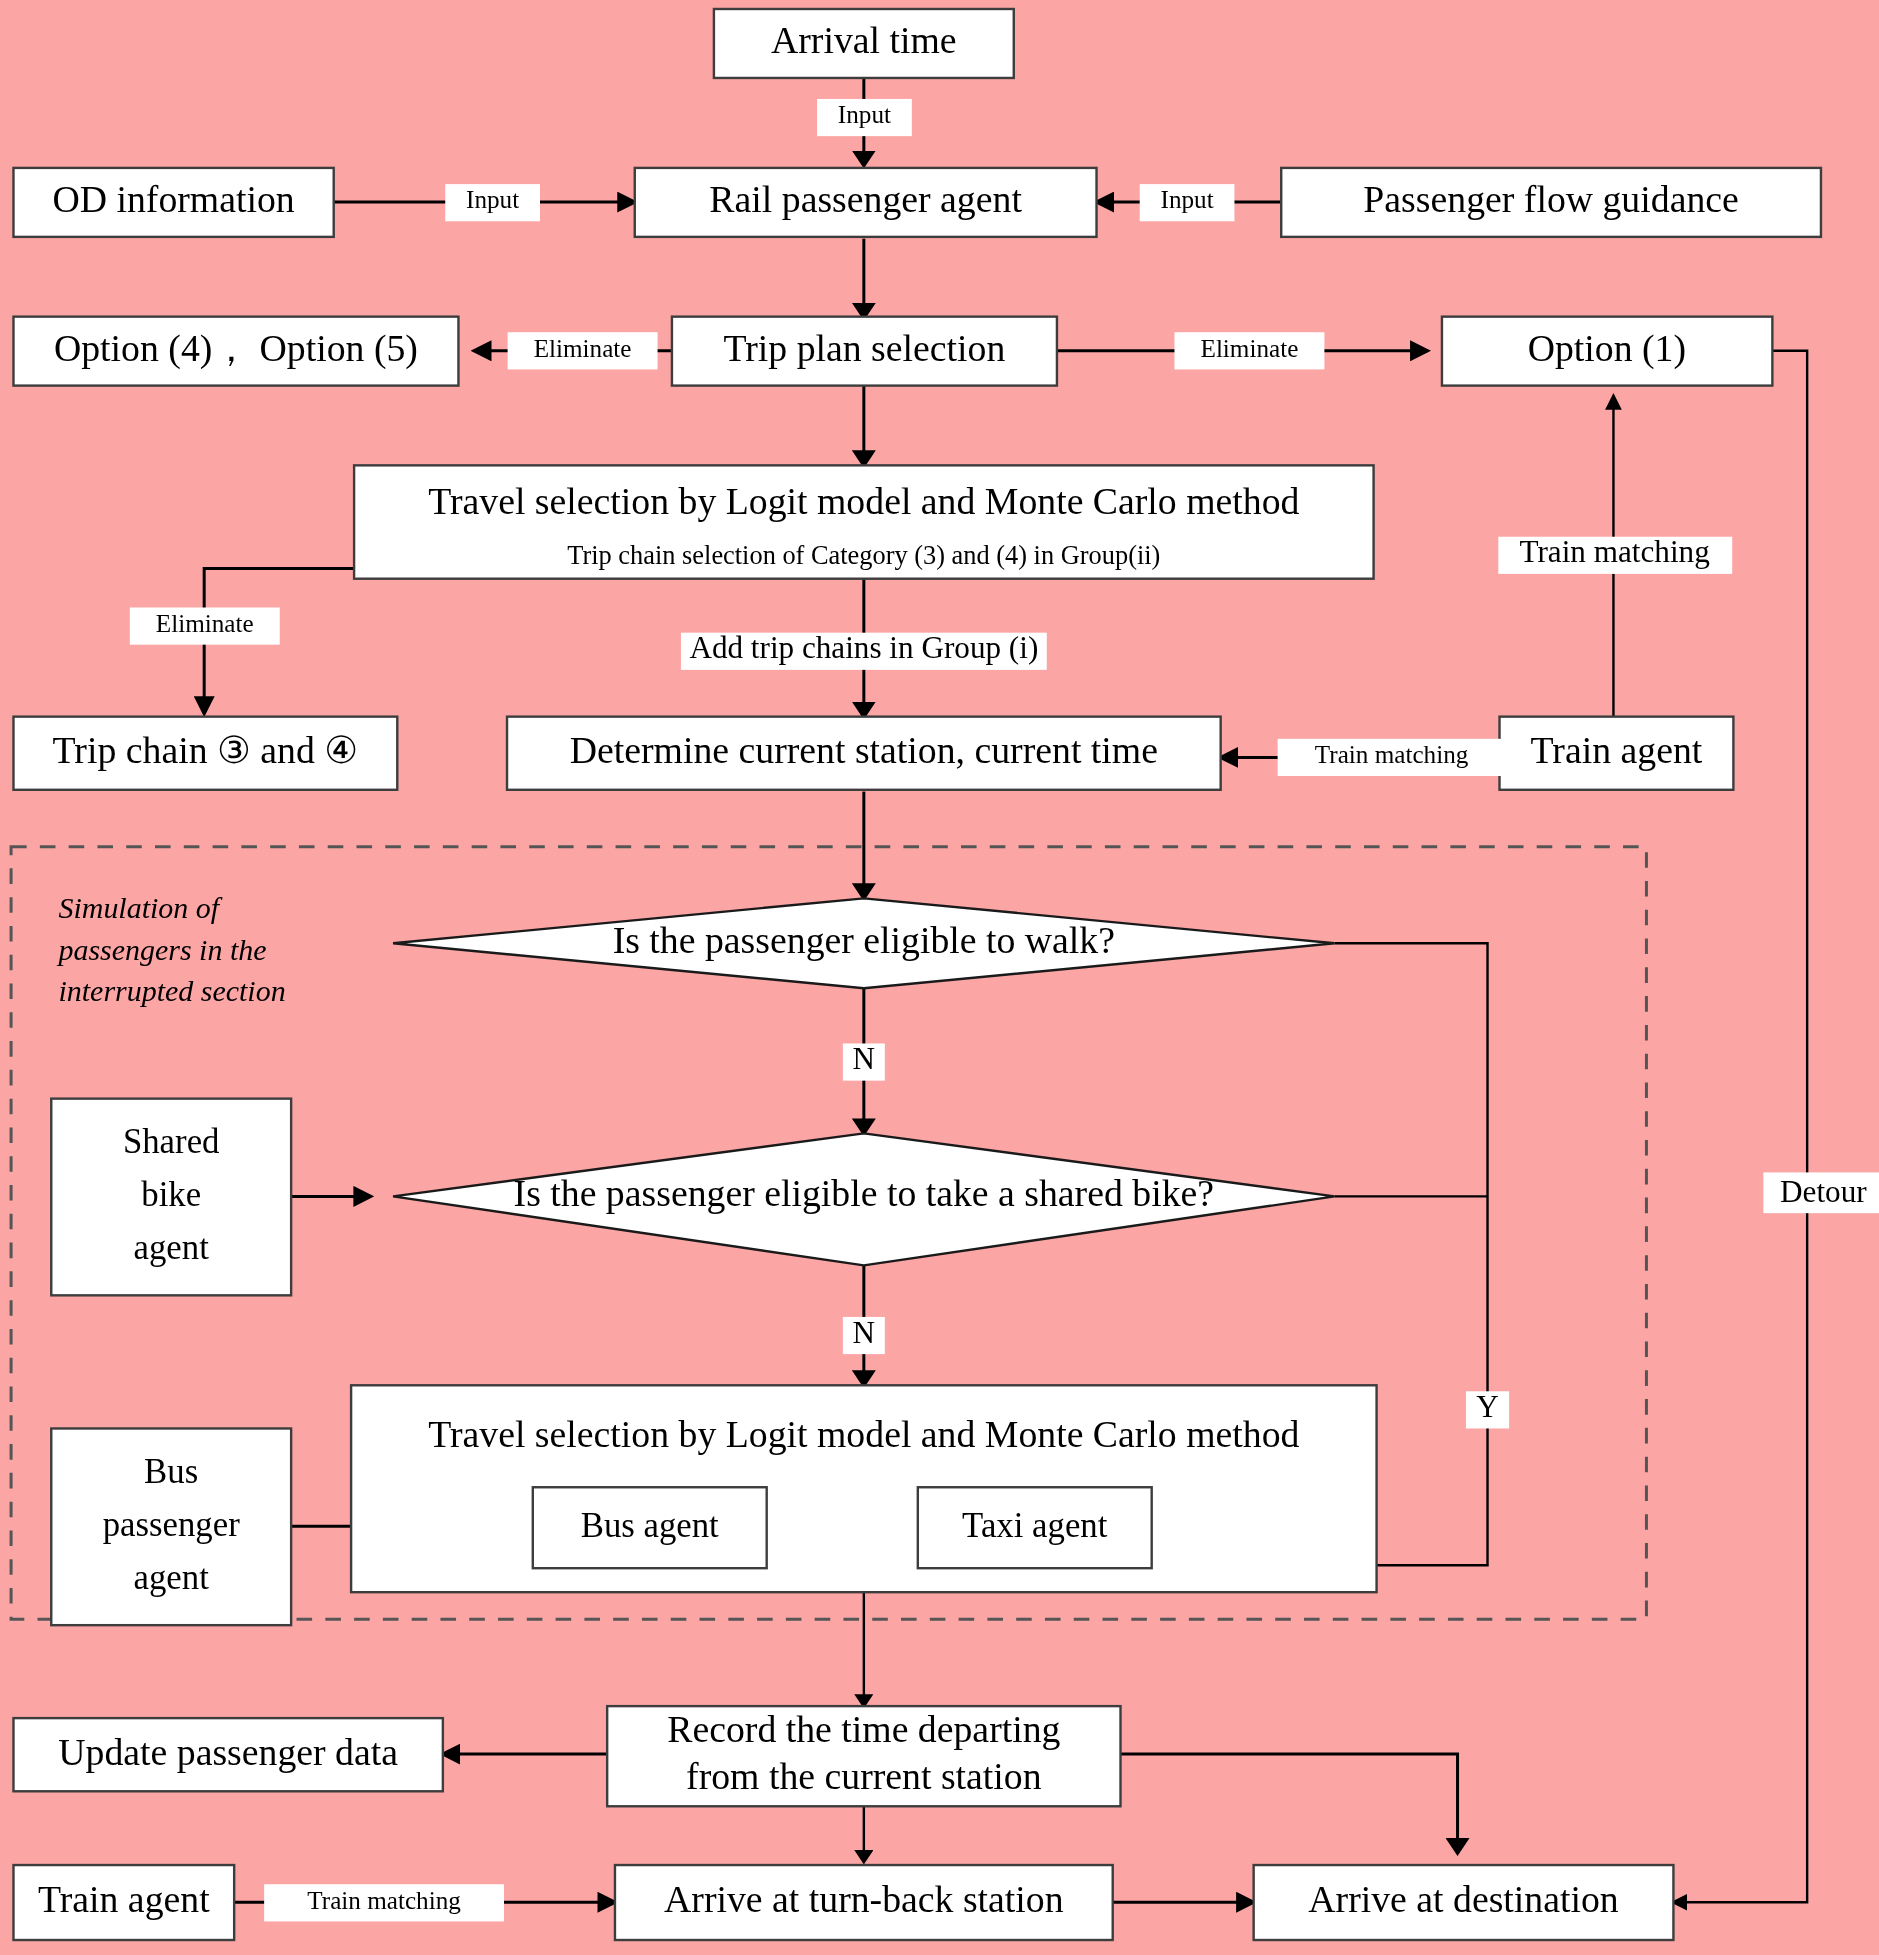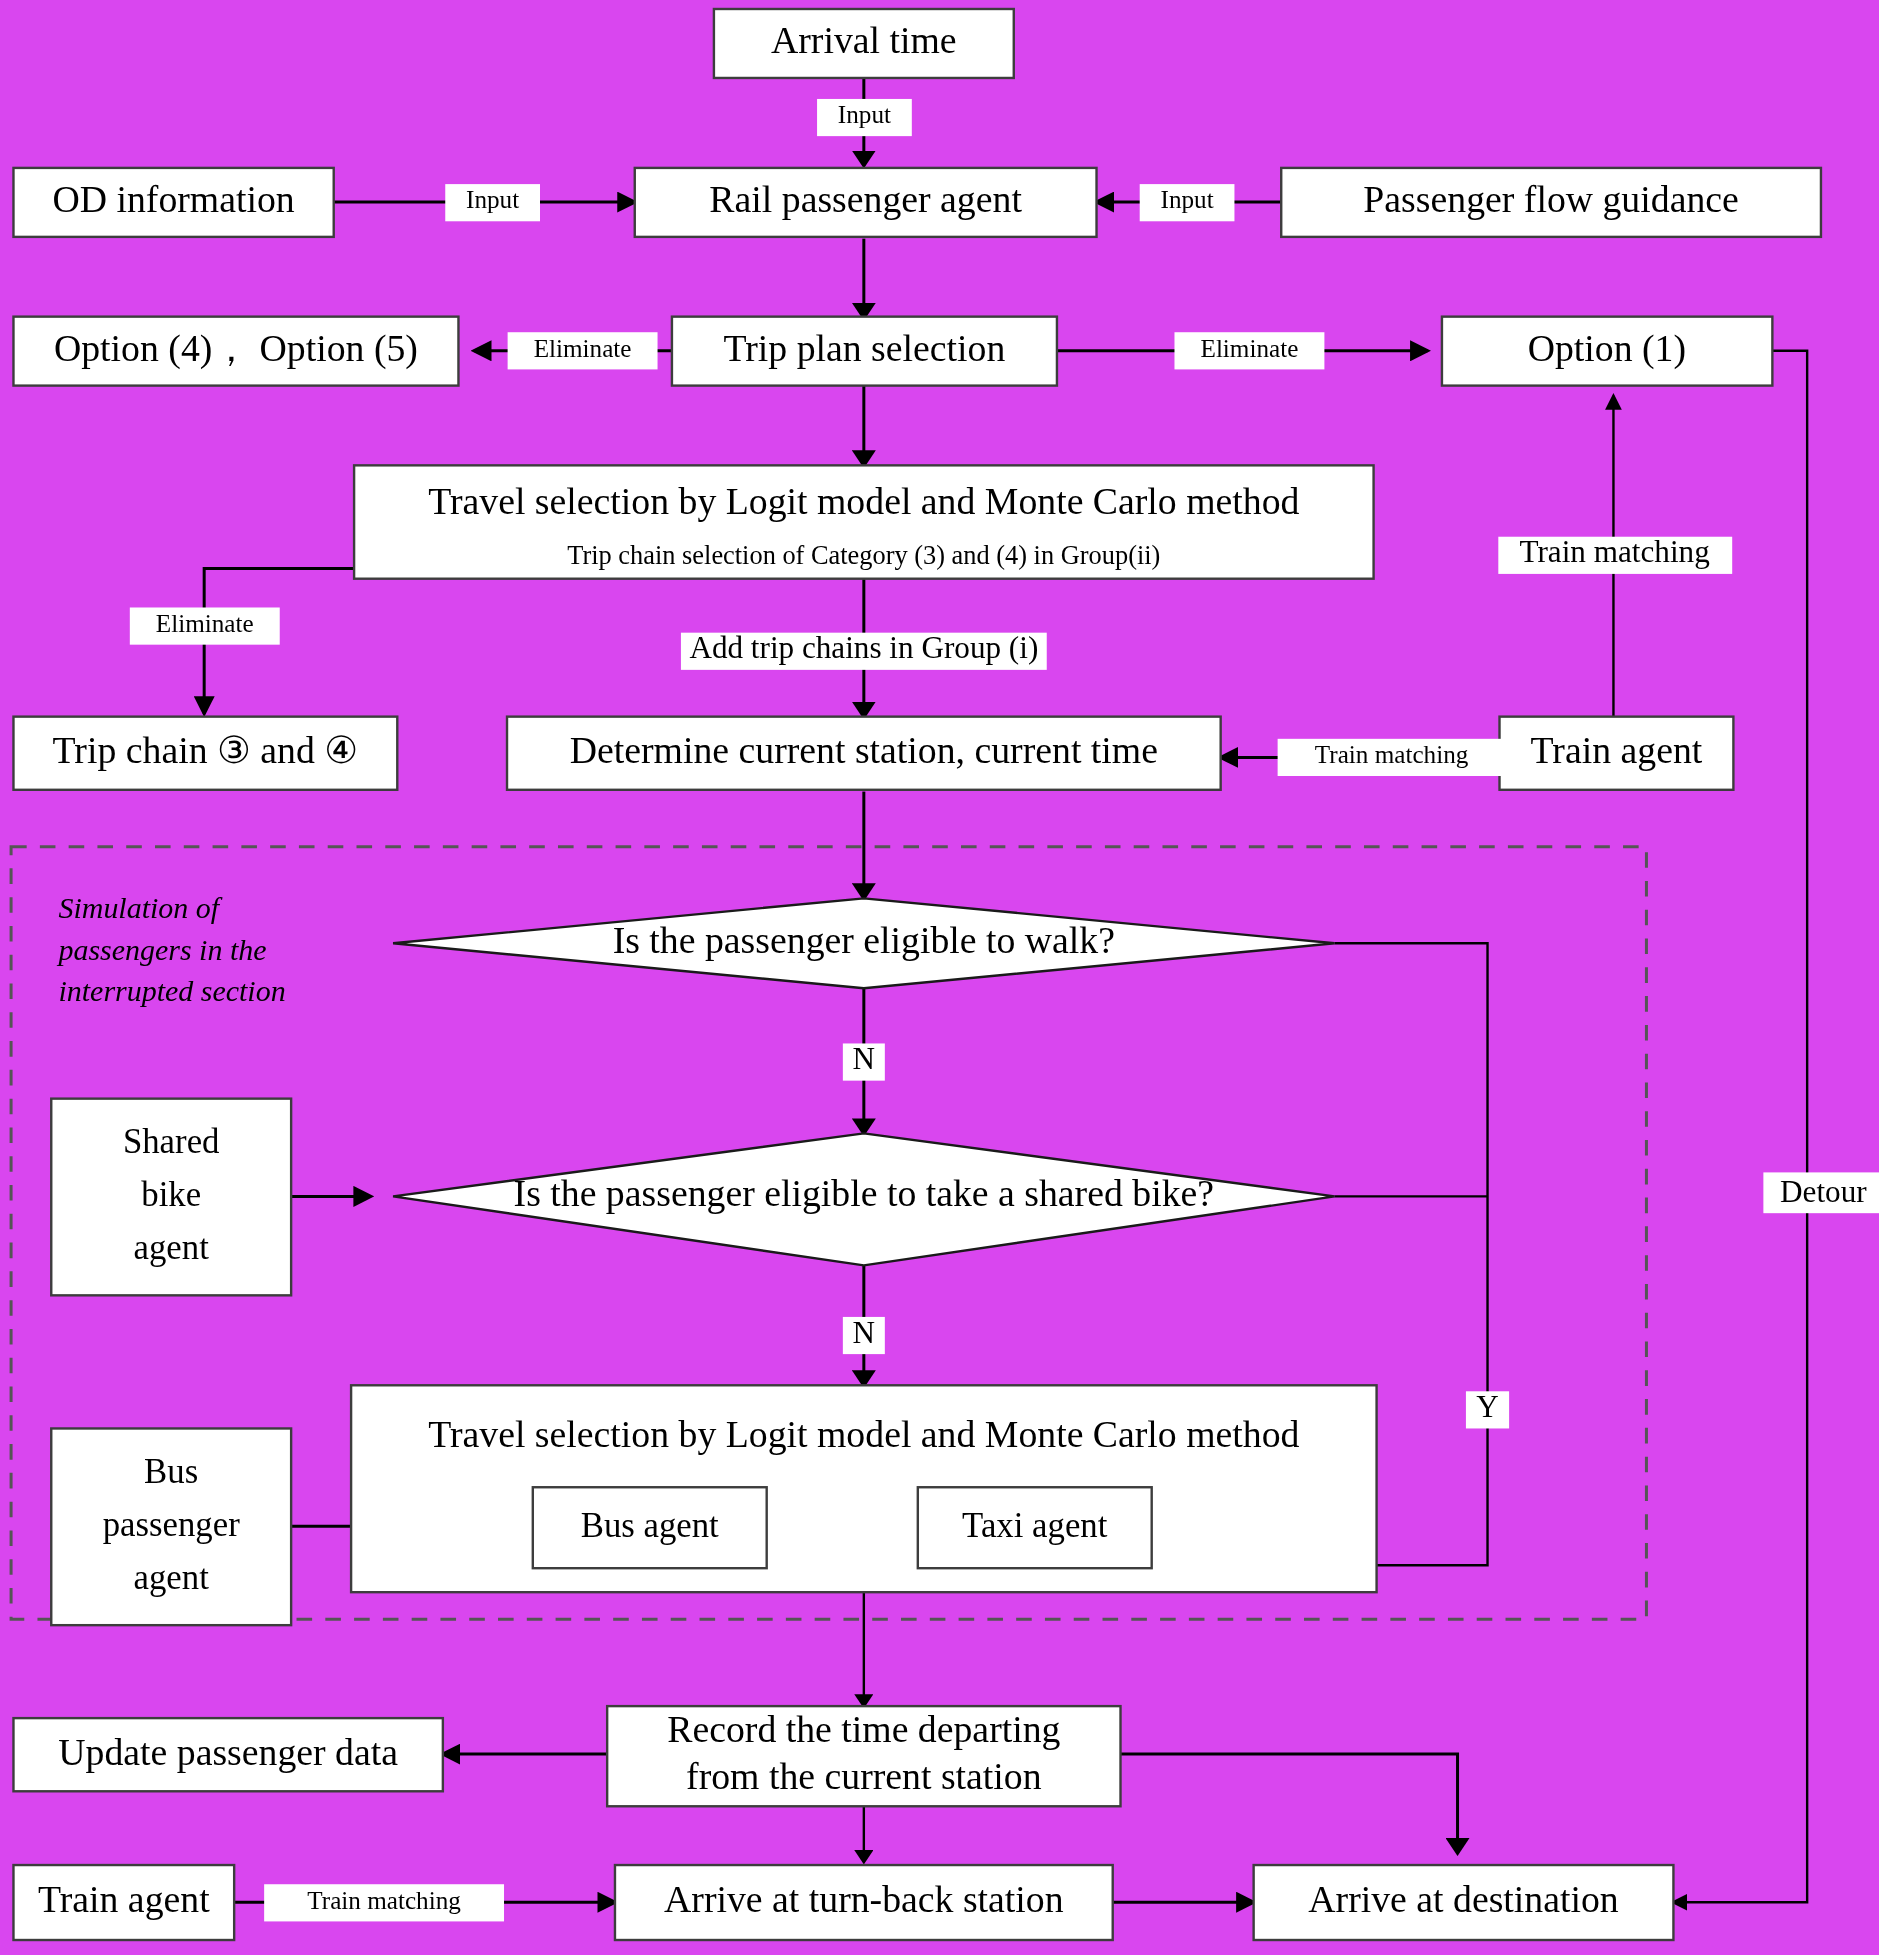--- a/index.html
+++ b/index.html
@@ -4,21 +4,21 @@
 <style>
   html, body {
     margin: 0;
     padding: 0;
     background: #ffffff;
   }
   #diagram-root {
     position: relative;
     width: 1880px;
     height: 1955px;
-    background: #d946ef;
+    background: #fca5a5;
     font-family: "Liberation Serif", "DejaVu Serif", serif;
   }
   svg.flow {
     position: absolute;
     top: 0;
     left: 0;
     width: 1880px;
     height: 1955px;
     overflow: visible;
   }

